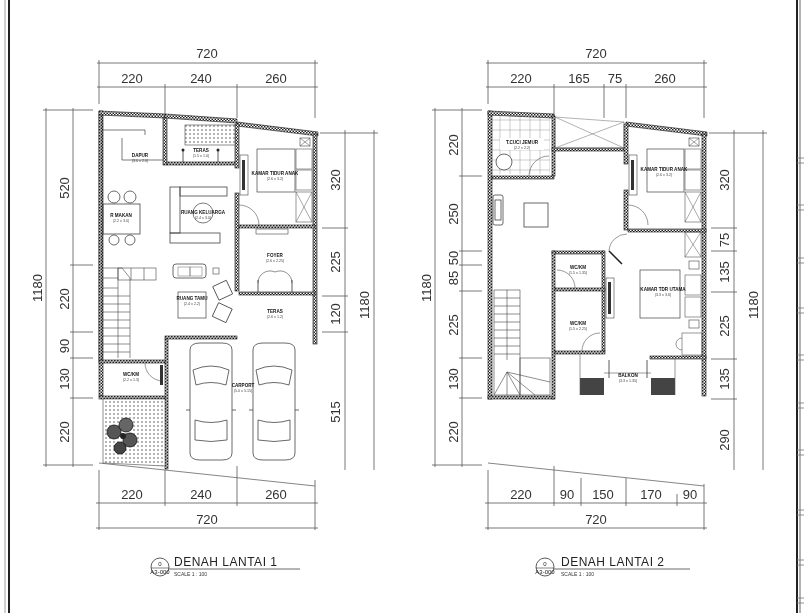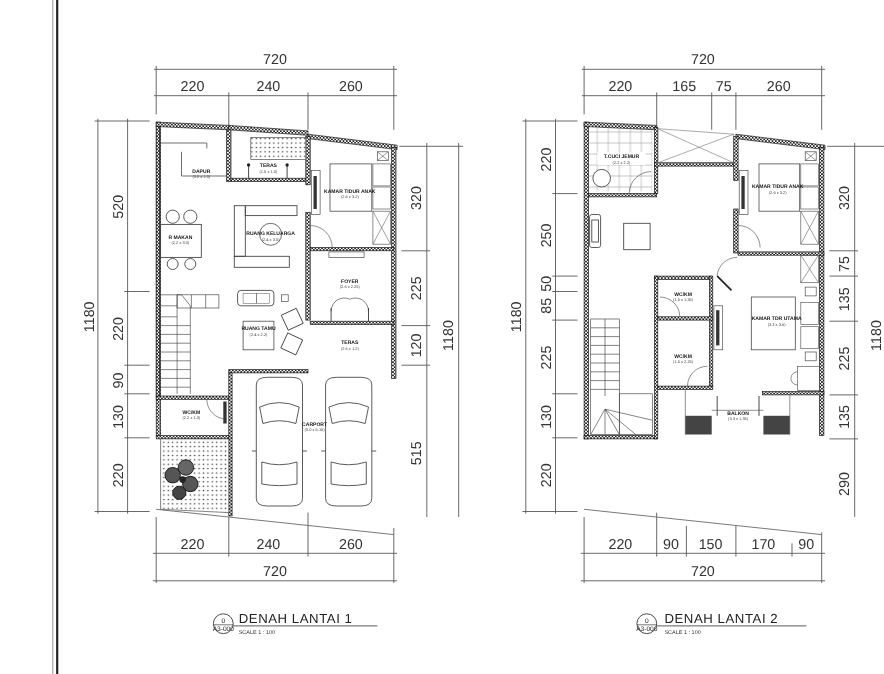--- a/index.html
+++ b/index.html
@@ -1,18 +1,18 @@
 <!DOCTYPE html>
 <html><head>
 <meta charset="utf-8">
 <style>
   html, body { margin: 0; padding: 0; background: #ffffff; }
   body { width: 804px; height: 613px; position: relative; overflow: hidden;
          font-family: "Liberation Sans", "DejaVu Sans", sans-serif; }
-  #sheet { position: absolute; left: 0; top: 0; width: 696px; height: 613px; margin-left: 43px; }
+  #sheet { position: absolute; left: 0; top: 0; width: 696px; height: 613px; }
   svg text { font-family: "Liberation Sans", "DejaVu Sans", sans-serif; }
   .dim { font-size: 13px; fill: #333; }
   .roomlbl { font-size: 4.6px; font-weight: bold; fill: #111; }
   .roomsub { font-size: 3.6px; fill: #444; }
   .title { font-size: 12px; fill: #222; letter-spacing: 0.5px; }
   .scale { font-size: 5px; fill: #333; }
   .circ  { font-size: 6px; fill: #222; }
 </style>
 </head>
 <body>

